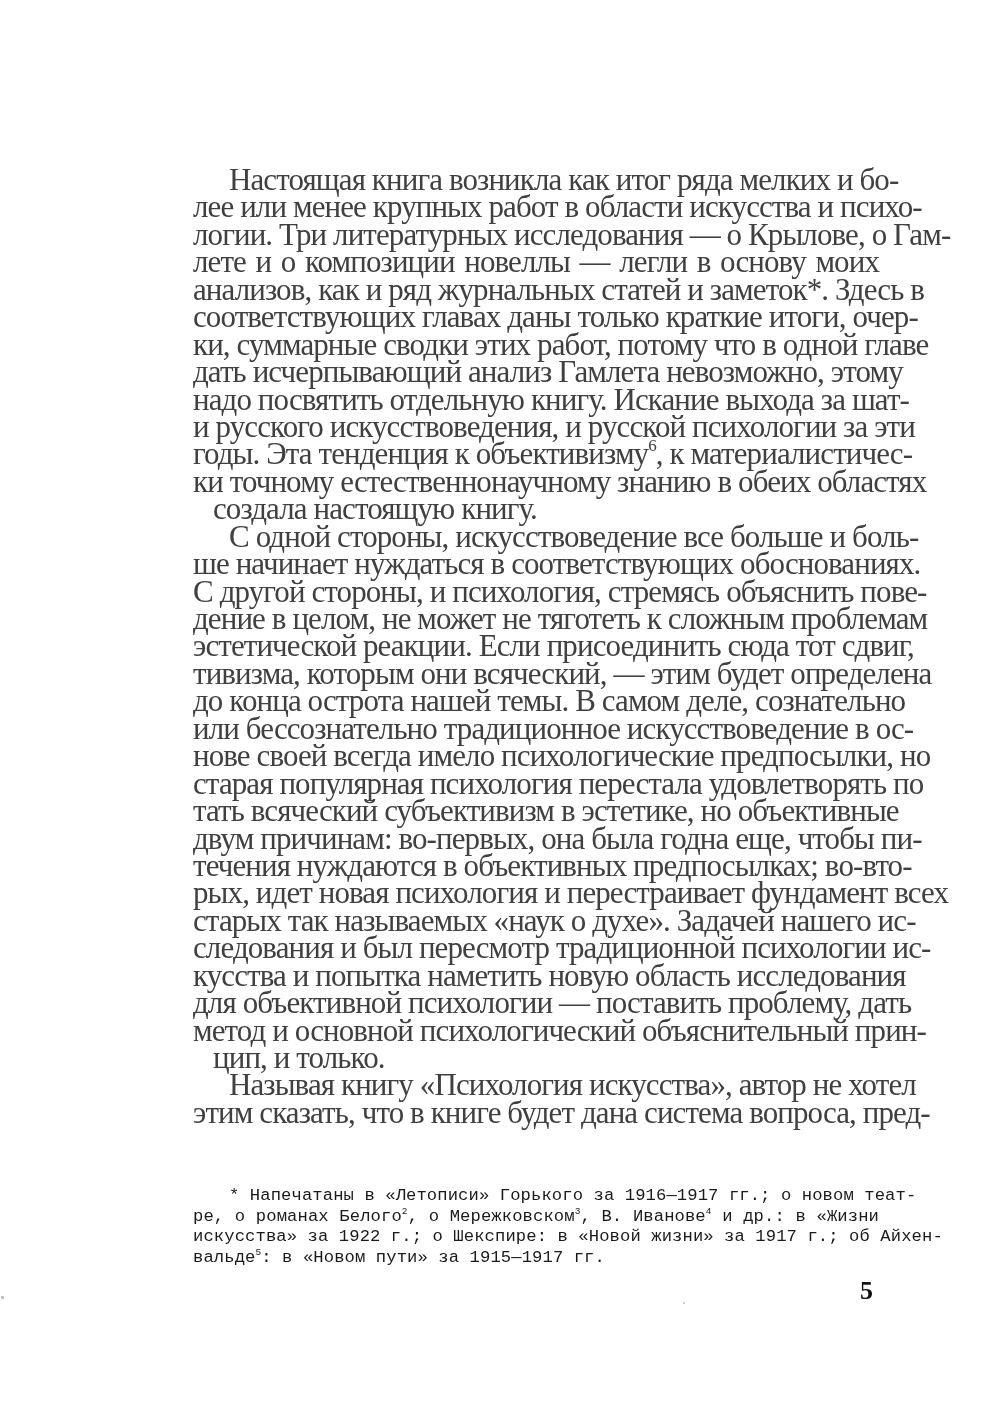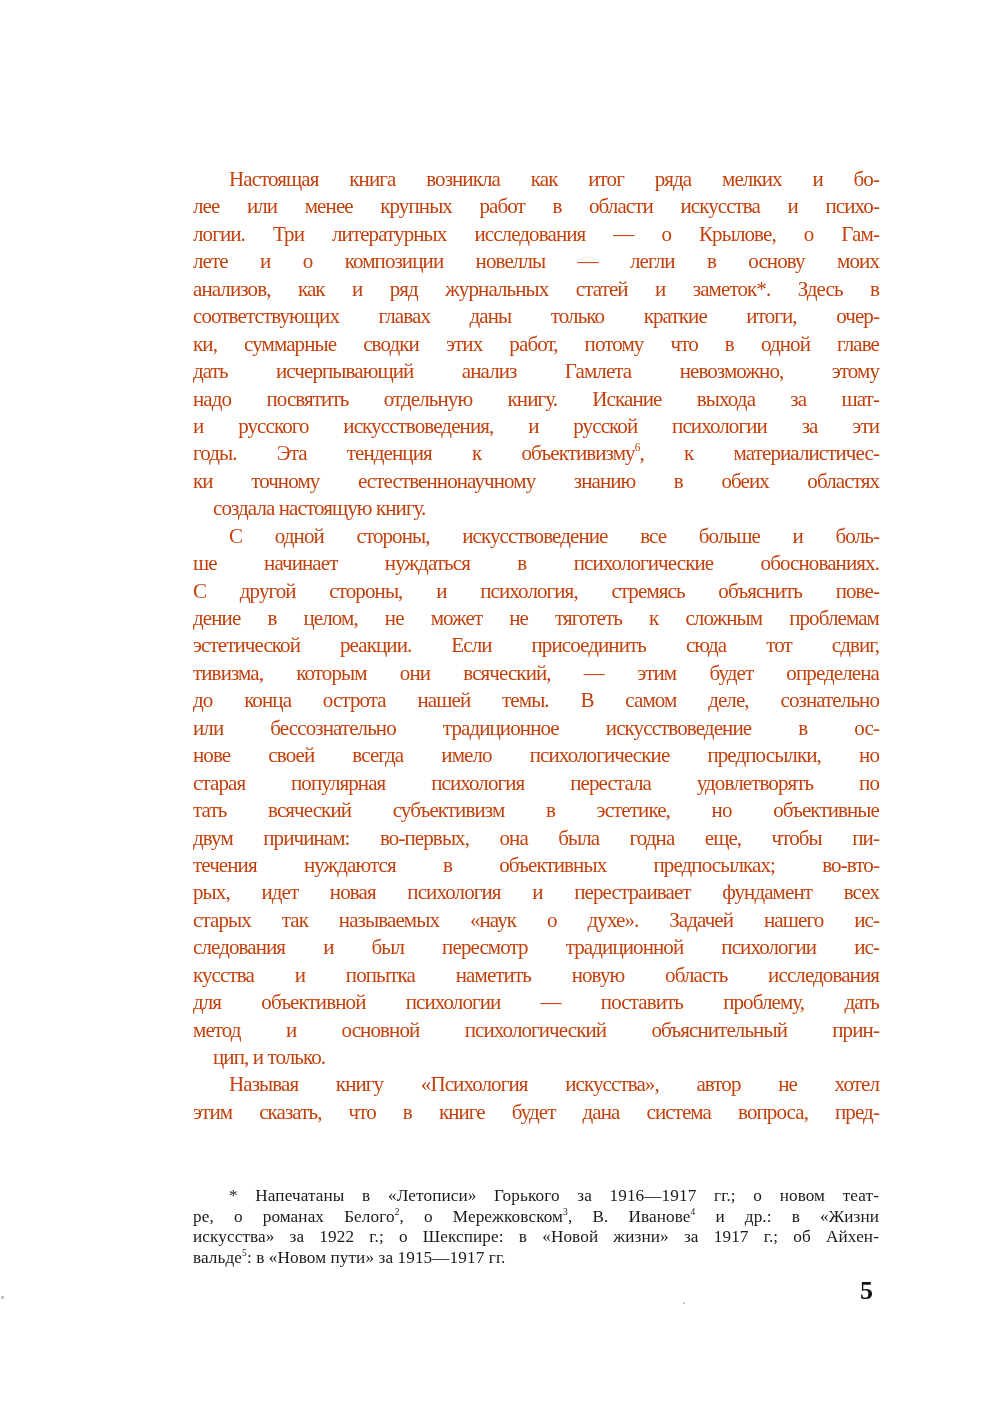--- a/index.html
+++ b/index.html
@@ -1,31 +1,31 @@
 <!DOCTYPE html>
 <html><head>
 <meta charset="utf-8">
 <style>
   html, body { margin: 0; padding: 0; background: #ffffff; }
   body { width: 1000px; height: 1418px; position: relative; overflow: hidden; }
   .page { position: absolute; left: 0; top: 0; width: 1000px; height: 1418px; background: #fff; }
   .body-text {
     position: absolute; left: 193px; top: 166px; width: 686px;
     font-family: "Liberation Serif", "DejaVu Serif", serif;
-    font-size: 21px; line-height: 27.45px; color: #c2410c;
+    font-size: 31px; line-height: 27.45px; color: #404040;
     letter-spacing: -0.9px;
   }
   .line { display: block; white-space: nowrap; text-align: justify; text-align-last: justify; height: 27.45px; }
   .line.last { text-align-last: left; margin-left: 20px; }
   .line.indent { padding-left: 36px; }
   sup { font-size: 0.55em; line-height: 0; vertical-align: 0.75em; }
   .underline { text-decoration-thickness: 2px; text-underline-offset: 4px; }
   .footnote {
     position: absolute; left: 193px; top: 1186px; width: 686px;
-    font-family: Liberation Serif, serif;
+    font-family: Liberation Mono, monospace;
     font-size: 17.2px; line-height: 20.6px; color: #1a1a1a;
     letter-spacing: 0.1px;
   }
   .fline { display: block; white-space: nowrap; text-align: justify; text-align-last: justify; height: 20.6px; }
   .fline.indent { padding-left: 36px; }
   .fline.last { text-align-last: left; }
   .page-number {
     position: absolute; left: 860px; top: 1276px;
     font-family: "Liberation Serif", "DejaVu Serif", serif;
     font-size: 26px; font-weight: bold; color: #111;
@@ -45,21 +45,21 @@
     <span class="line">анализов, как и ряд журнальных статей и заметок*. Здесь в</span>
     <span class="line">соответствующих главах даны только краткие итоги, очер-</span>
     <span class="line">ки, суммарные сводки этих работ, потому что в одной главе</span>
     <span class="line">дать исчерпывающий анализ Гамлета невозможно, этому</span>
     <span class="line">надо посвятить отдельную книгу. Искание выхода за шат-</span>
     <span class="line">и русского искусствоведения, и русской психологии за эти</span>
     <span class="line"><span>годы. Эта тенденция к объективизму</span><sup>6</sup><span>, к материалистичес-</span></span>
     <span class="line">ки точному естественнонаучному знанию в обеих областях</span>
     <span class="line last">создала настоящую книгу.</span>
     <span class="line indent">С одной стороны, искусствоведение все больше и боль-</span>
-    <span class="line">ше начинает нуждаться в психологические обоснованиях.</span>
+    <span class="line">ше начинает нуждаться в соответствующих обоснованиях.</span>
     <span class="line">С другой стороны, и психология, стремясь объяснить пове-</span>
     <span class="line">дение в целом, не может не тяготеть к сложным проблемам</span>
     <span class="line">эстетической реакции. Если присоединить сюда тот сдвиг,</span>
     <span class="line">тивизма, которым они всяческий, — этим будет определена</span>
     <span class="line">до конца острота нашей темы. В самом деле, сознательно</span>
     <span class="line">или бессознательно традиционное искусствоведение в ос-</span>
     <span class="line">нове своей всегда имело психологические предпосылки, но</span>
     <span class="line">старая популярная психология перестала удовлетворять по</span>
     <span class="line">тать всяческий субъективизм в эстетике, но объективные</span>
     <span class="line">двум причинам: во-первых, она была годна еще, чтобы пи-</span>

